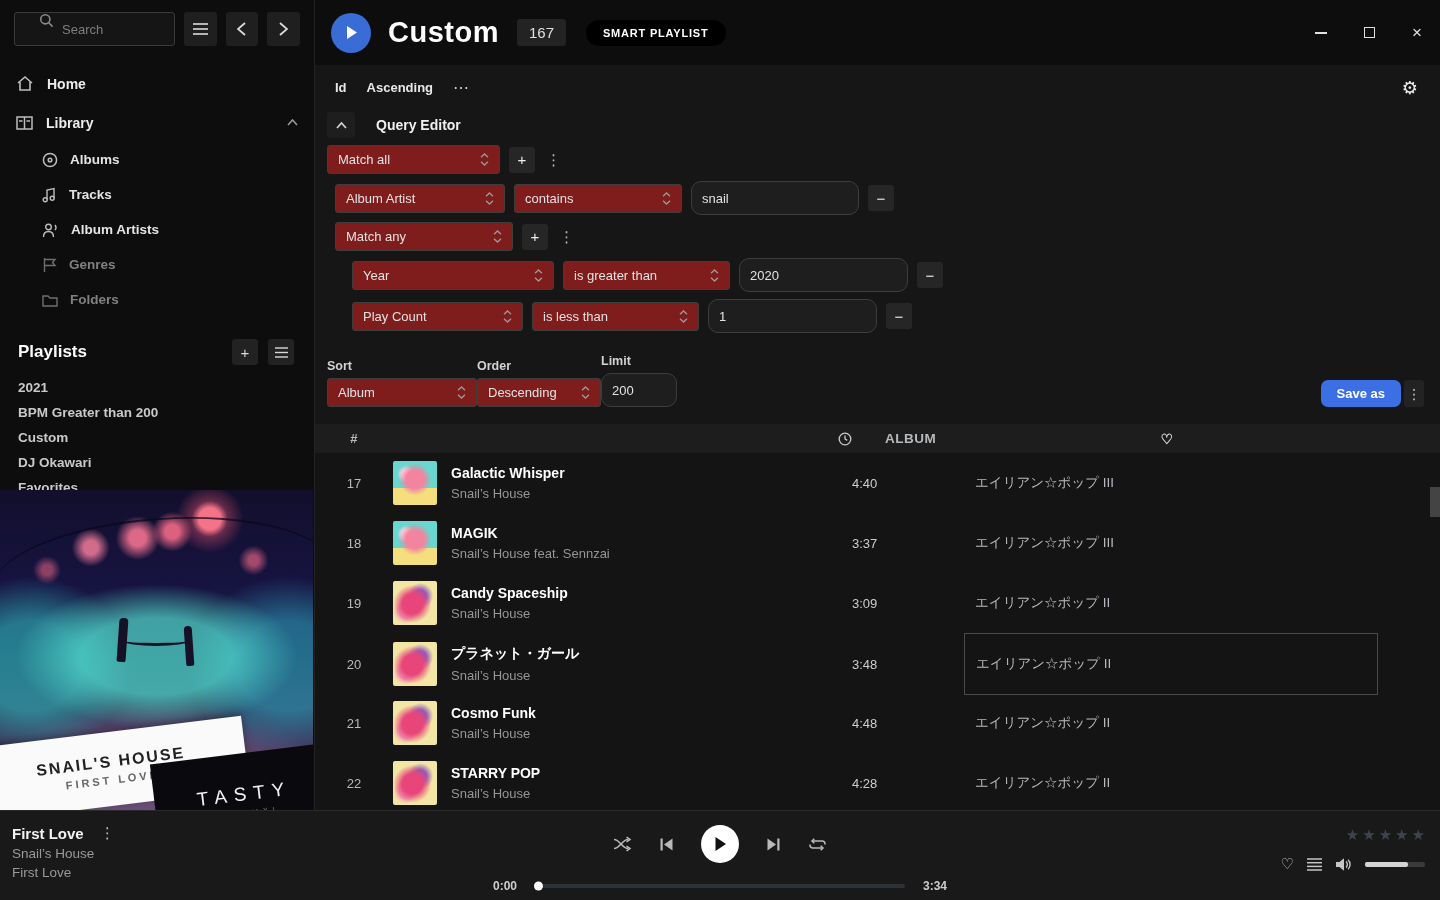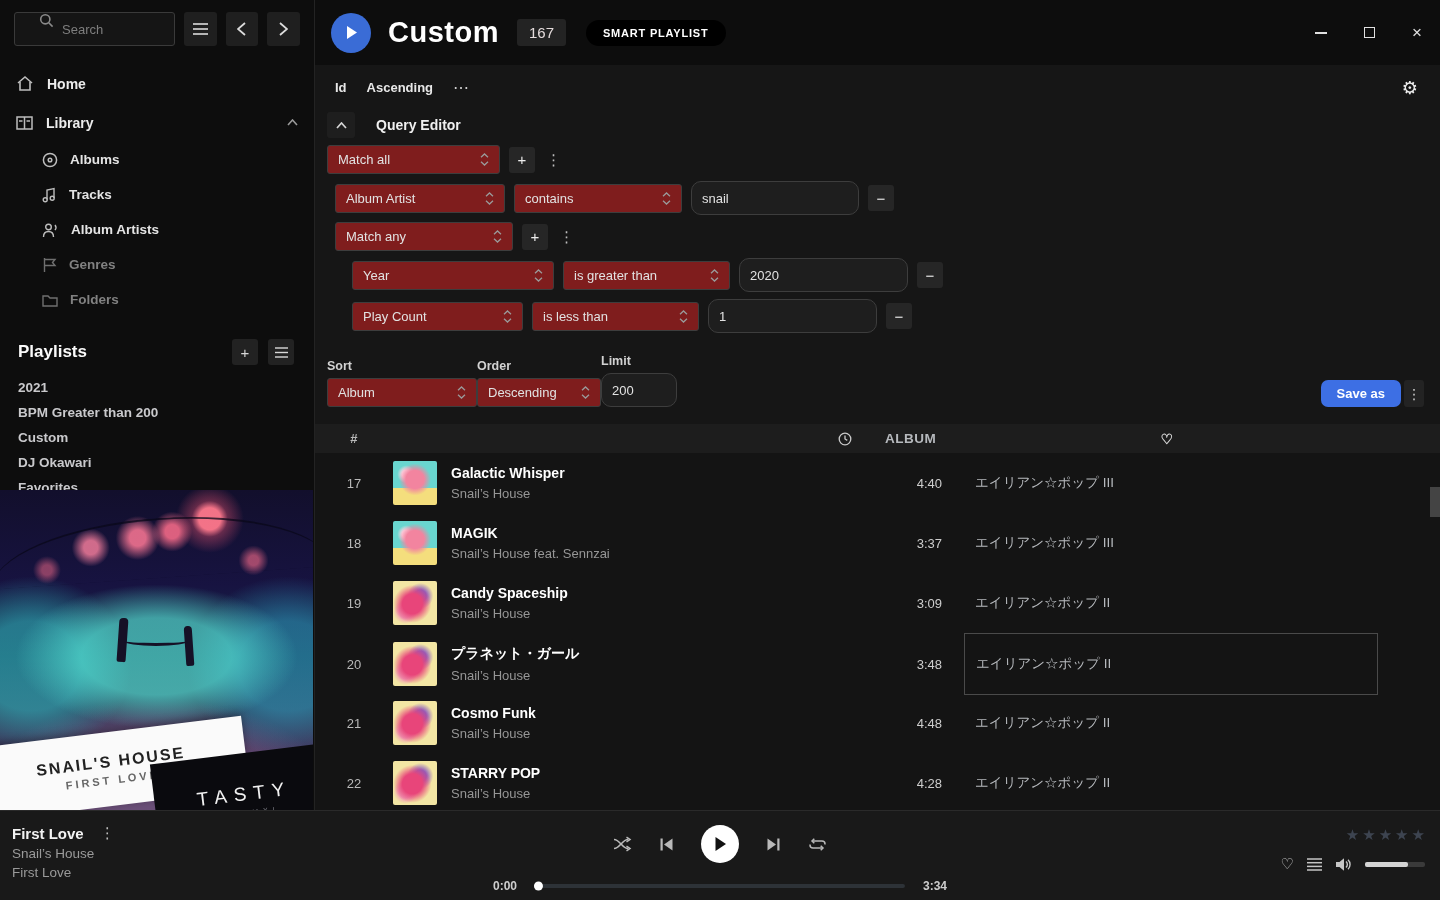--- a/index.html
+++ b/index.html
@@ -112,21 +112,21 @@
       radial-gradient(circle at 30% 30%, #ffd9e5 0 4px, rgba(255,217,229,0) 9px),
       linear-gradient(180deg,#69d6cf 0 62%, #f4de7d 62% 100%); }
   .thumb-b { background:
       radial-gradient(circle at 44% 52%, #e8457a 0 10px, rgba(232,69,122,0) 19px),
       radial-gradient(circle at 62% 34%, #8a5bbf 0 6px, rgba(138,91,191,0) 13px),
       radial-gradient(circle at 28% 70%, #f09bb6 0 6px, rgba(240,155,182,0) 12px),
       #f3e6a4; }
   .c-title { padding-left:14px; min-width:0; }
   .t-title { font-size:14px; font-weight:700; color:#fff; margin-bottom:5px; }
   .t-artist { font-size:13px; color:#969696; }
-  .c-dur { text-align:right; font-size:13px; color:#cdcdcd; }
+  .c-dur { text-align:left; font-size:13px; color:#cdcdcd; }
   .c-album { padding-left:33px; font-size:13.5px; color:#b6b9bd; }
   .c-album.outlined-wrap { padding-left:0; }
   .album-outline { margin-left:22px; width:414px; height:62px; border:1px solid #4a4a4a; display:flex; align-items:center; padding-left:11px; }
   .scroll-thumb { position:absolute; right:0; top:487px; width:10px; height:30px; background:#444; }
 
   
   .playerbar { height:90px; background:#191919; border-top:1px solid #2a2a2a; position:relative; flex:0 0 auto; }
   .np { position:absolute; left:12px; top:13px; }
   .np-title-row { display:flex; align-items:center; gap:14px; }
   .np-title { font-size:15px; font-weight:700; color:#f2f2f2; }

